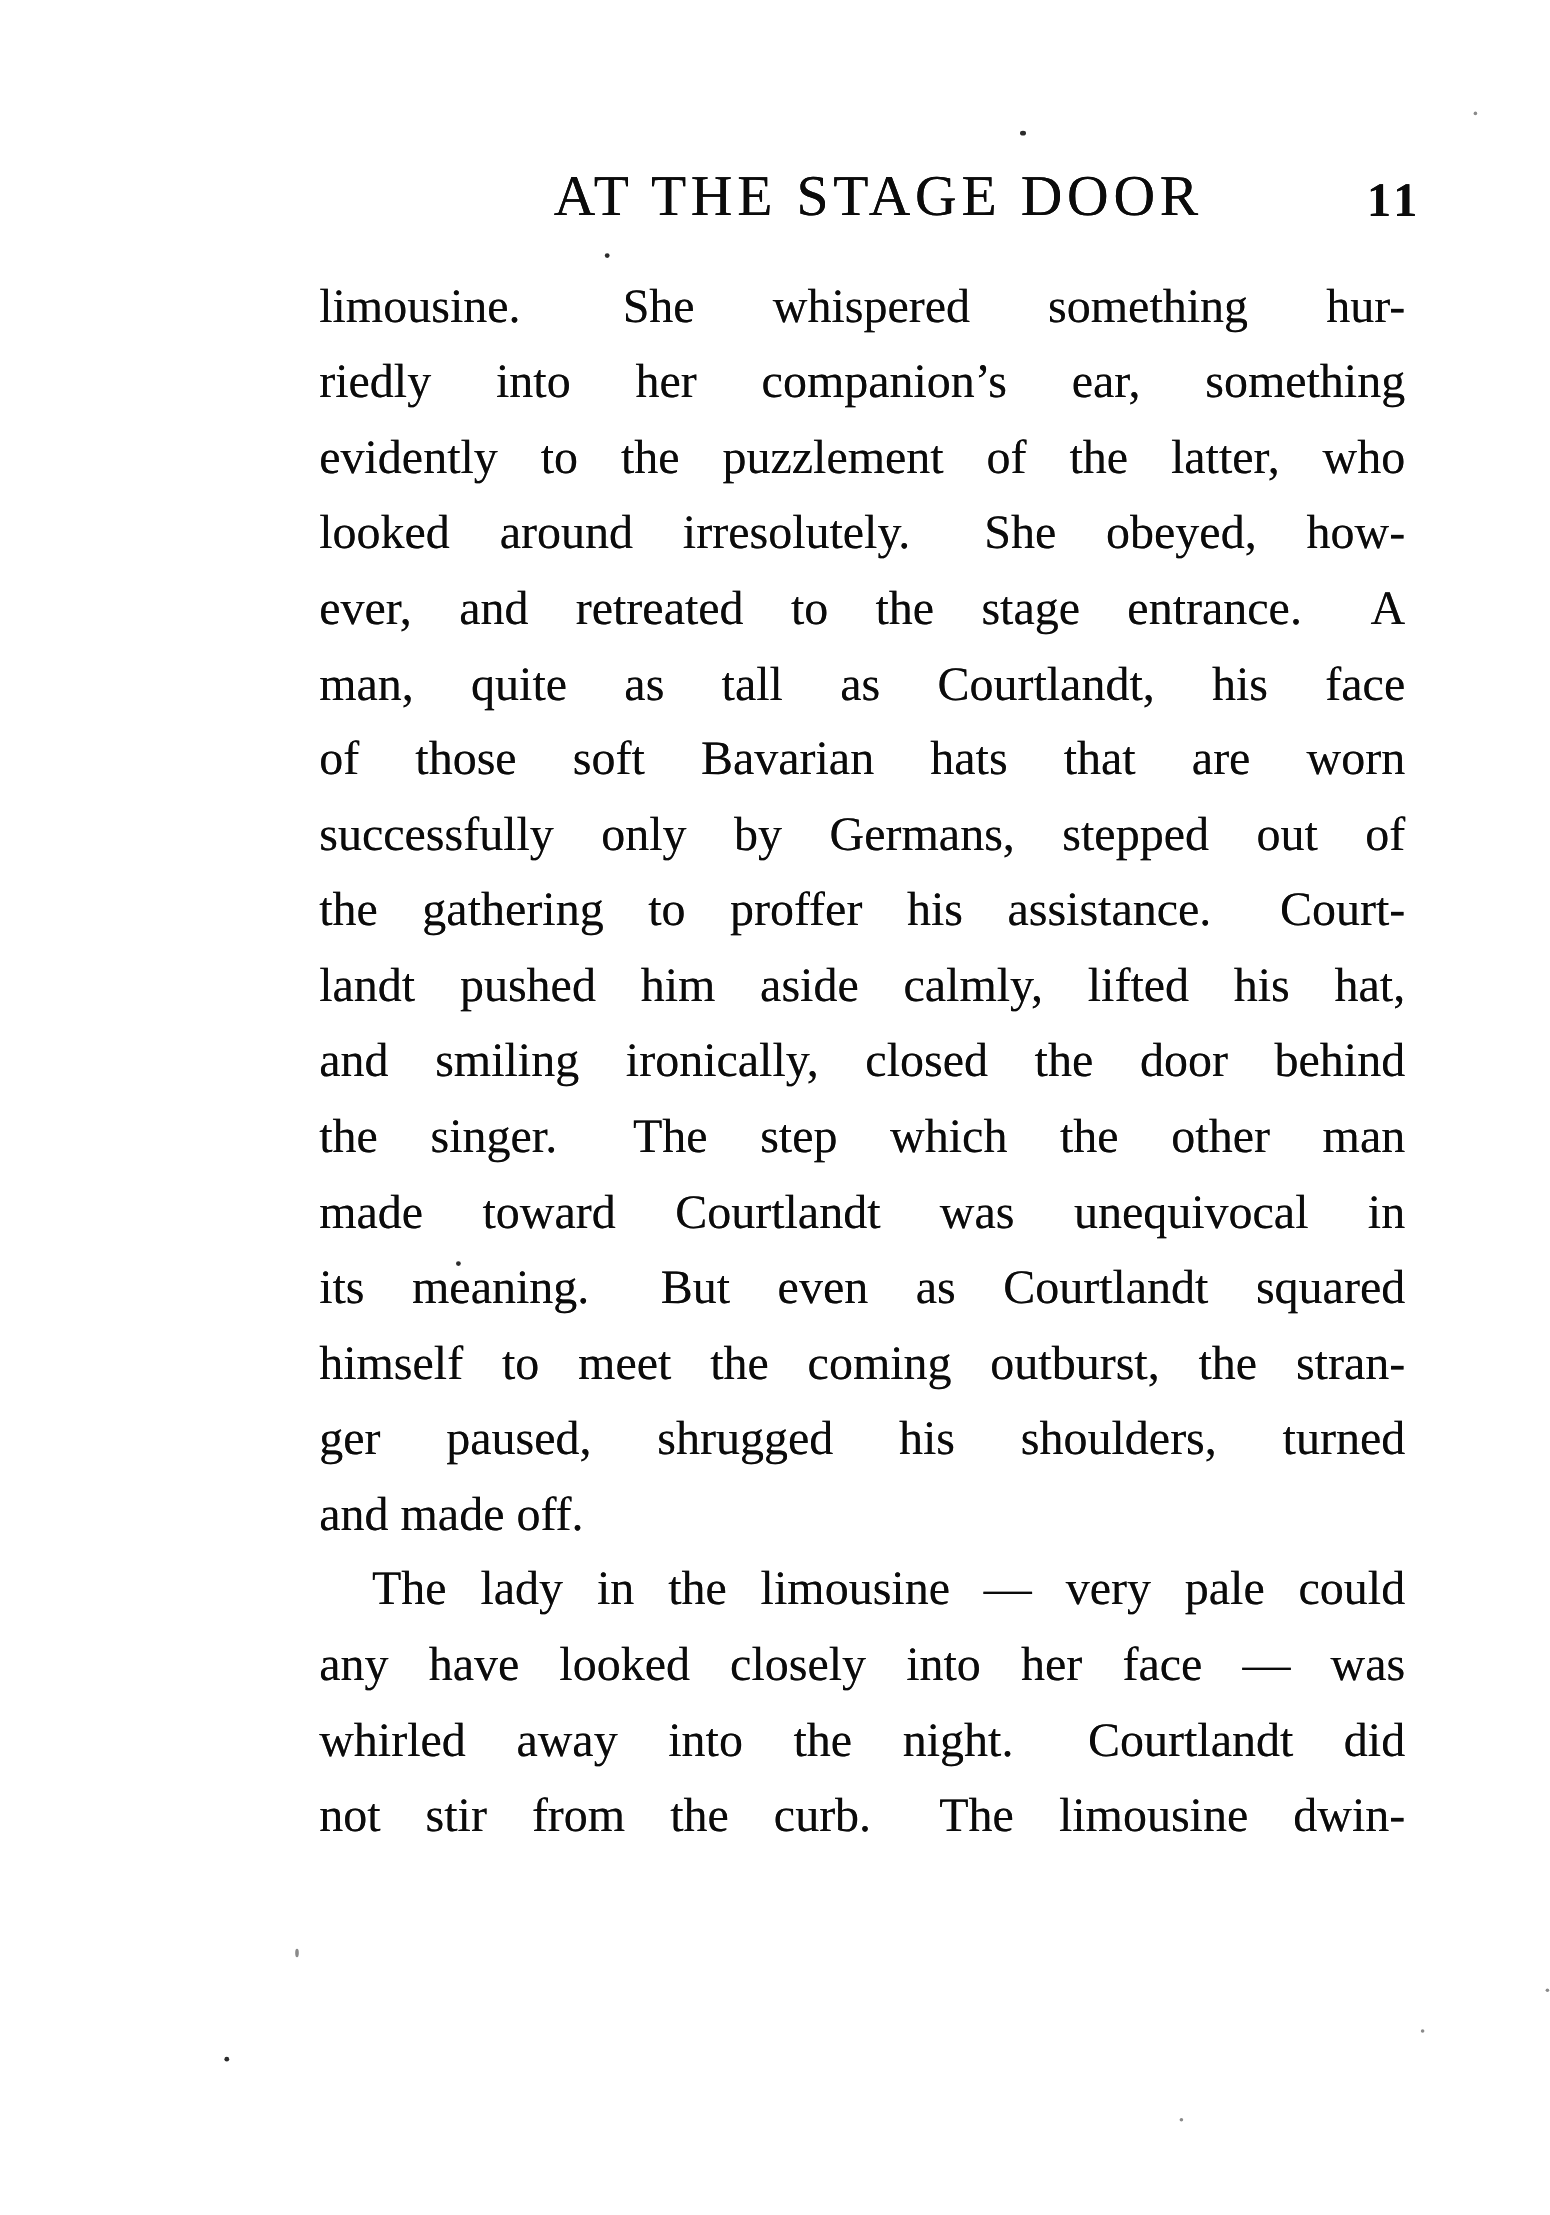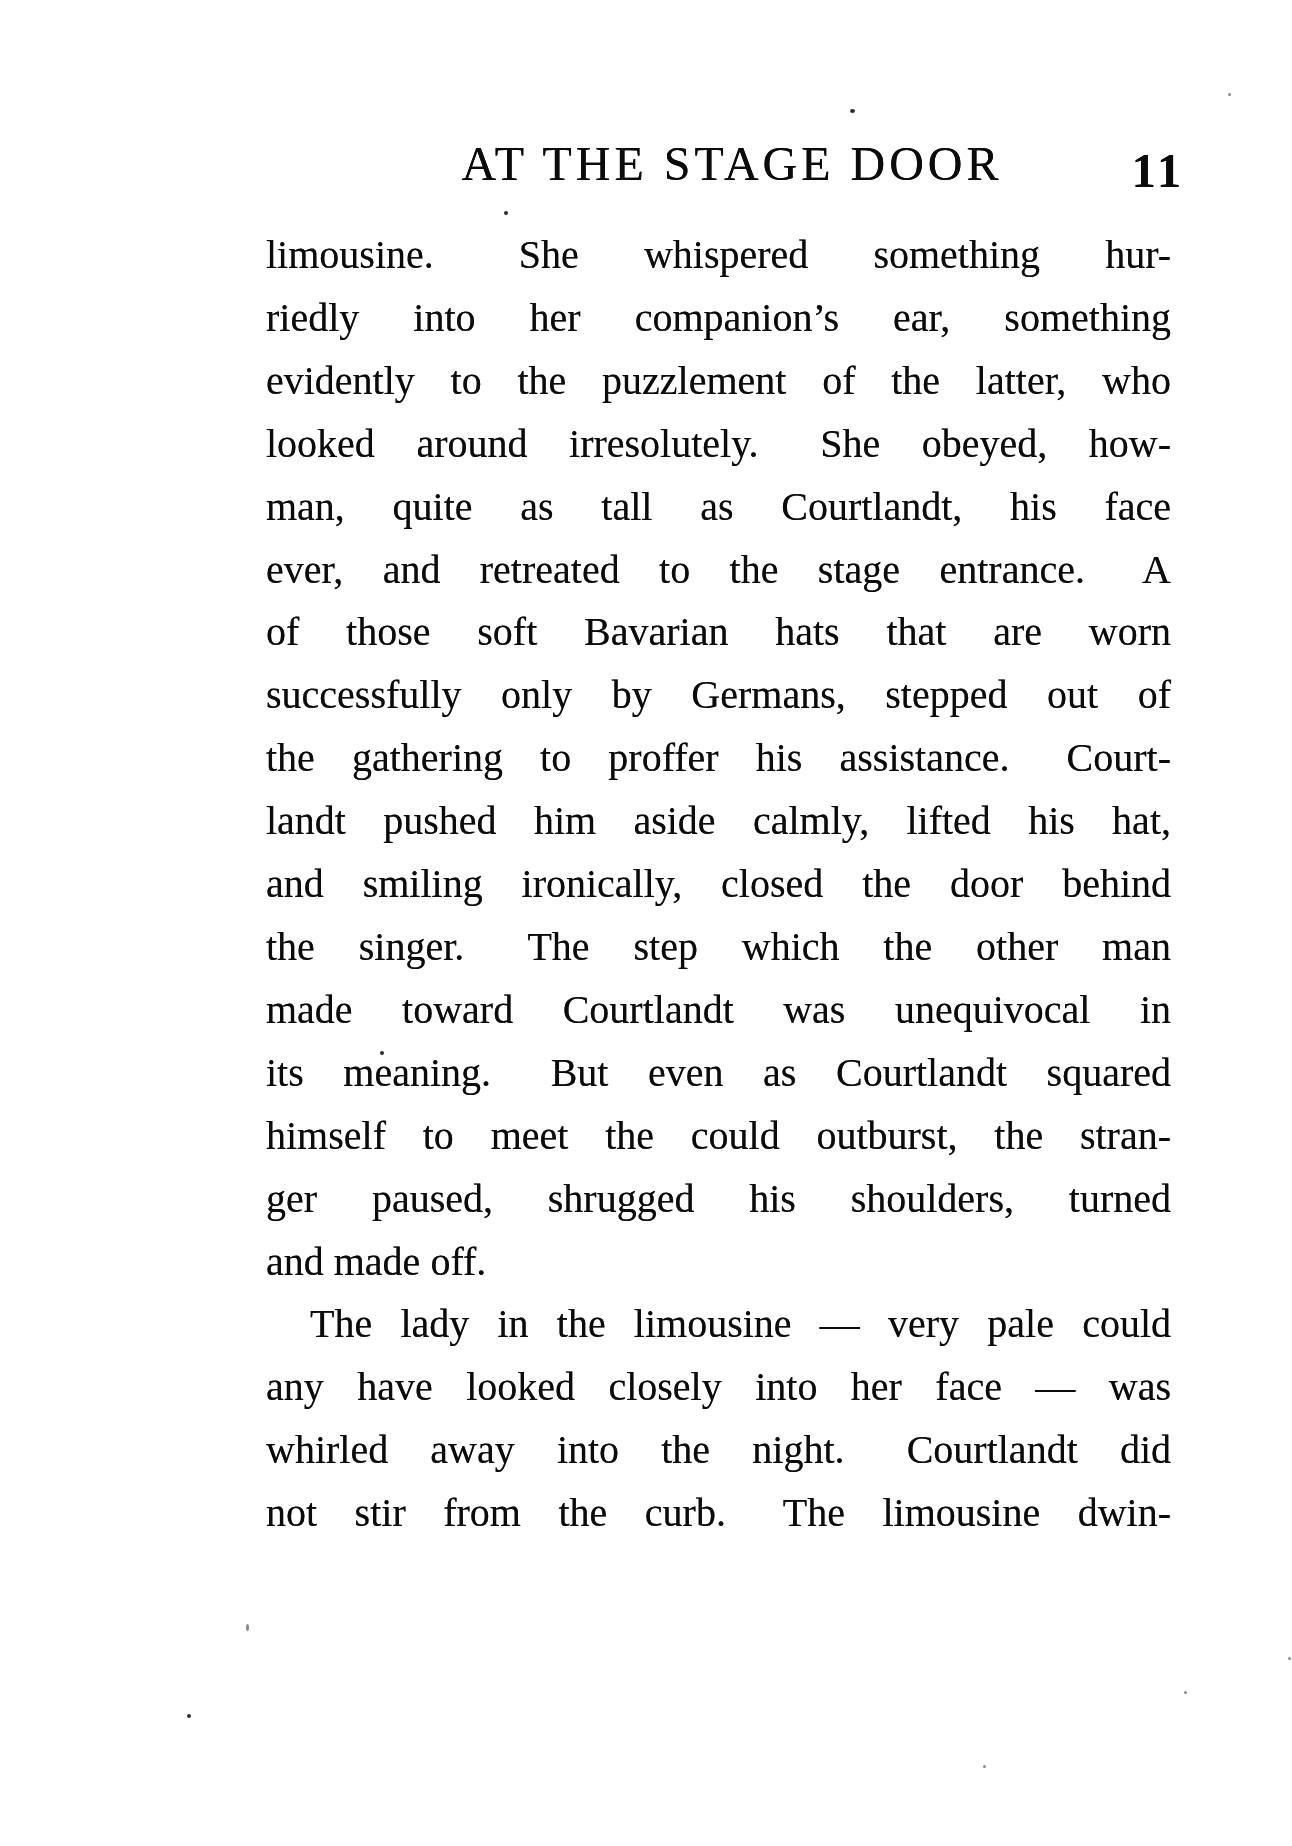--- a/index.html
+++ b/index.html
@@ -31,21 +31,21 @@
   .running-title {
     font-size: 48px;
     letter-spacing: 4px;
     white-space: nowrap;
     text-shadow: 0 0 0.5px currentColor;
   }
   .page-number {
     position: absolute;
     right: -14px;
     top: 7px;
-    font-size: 48px;
+    font-size: 40px;
     letter-spacing: 4px;
     font-weight: bold;
     text-shadow: 0 0 0.4px currentColor;
   }
   
   .body-text {
     position: absolute;
     left: 226px;
     top: 224px;
     width: 905px;
@@ -83,31 +83,31 @@
   <div class="header">
     <span class="running-title">AT THE STAGE DOOR</span>
     <span class="page-number">11</span>
   </div>
 
   <div class="body-text">
     <p class="line">limousine.  She whispered something hur-</p>
     <p class="line">riedly into her companion’s ear, something</p>
     <p class="line">evidently to the puzzlement of the latter, who</p>
     <p class="line">looked around irresolutely.  She obeyed, how-</p>
+    <p class="line">ever, and retreated to the stage entrance.  A</p>
     <p class="line">man, quite as tall as Courtlandt, his face</p>
-    <p class="line">ever, and retreated to the stage entrance.  A</p>
     <p class="line">of those soft Bavarian hats that are worn</p>
     <p class="line">successfully only by Germans, stepped out of</p>
     <p class="line">the gathering to proffer his assistance.  Court-</p>
     <p class="line">landt pushed him aside calmly, lifted his hat,</p>
     <p class="line">and smiling ironically, closed the door behind</p>
     <p class="line">the singer.  The step which the other man</p>
     <p class="line">made toward Courtlandt was unequivocal in</p>
     <p class="line">its meaning.  But even as Courtlandt squared</p>
-    <p class="line">himself to meet the could outburst, the stran-</p>
+    <p class="line">himself to meet the coming outburst, the stran-</p>
     <p class="line">ger paused, shrugged his shoulders, turned</p>
     <p class="line flush">and made off.</p>
     <p class="line indent">The lady in the limousine — very pale could</p>
     <p class="line">any have looked closely into her face — was</p>
     <p class="line">whirled away into the night.  Courtlandt did</p>
     <p class="line">not stir from the curb.  The limousine dwin-</p>
   </div>
 
   <div class="speck" style="left:810px;  top:109px;  width:5px; height:4px;"></div>
   <div class="speck light" style="left:1188px; top:93px;   width:3px; height:3px;"></div>

